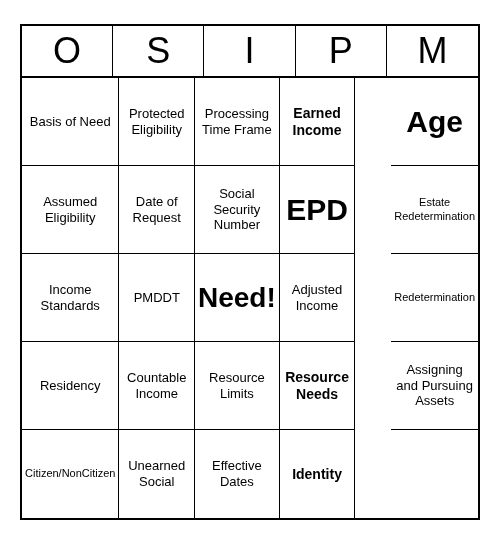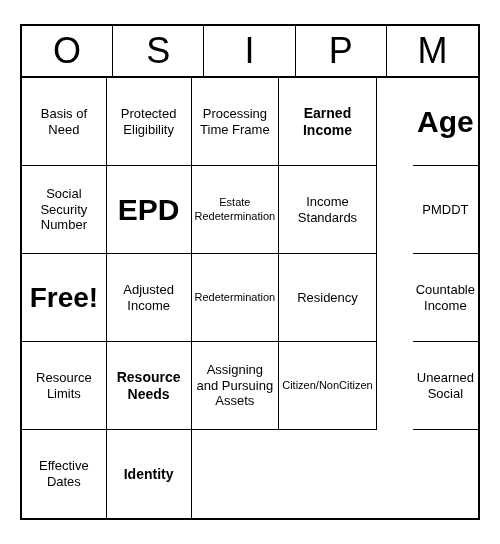--- a/index.html
+++ b/index.html
@@ -86,36 +86,42 @@
       <div class="cell">
         <span>Processing Time Frame</span>
       </div>
       <div class="cell cell-large">
         <span>Earned Income</span>
       </div>
       <div class="cell cell-xlarge">
         <span>Age</span>
       </div>
       <div class="cell">
+        <span>Assumed Eligibility</span>
+      </div>
+      <div class="cell">
+        <span>Date of Request</span>
+      </div>
+      <div class="cell">
         <span>Social Security Number</span>
       </div>
       <div class="cell cell-xlarge">
         <span>EPD</span>
       </div>
       <div class="cell cell-small">
         <span>Estate Redetermination</span>
       </div>
       <div class="cell">
         <span>Income Standards</span>
       </div>
       <div class="cell">
         <span>PMDDT</span>
       </div>
       <div class="cell cell-free">
-        <span>Free!</span>
+        <span>Need!</span>
       </div>
       <div class="cell">
         <span>Adjusted Income</span>
       </div>
       <div class="cell cell-small">
         <span>Redetermination</span>
       </div>
       <div class="cell">
         <span>Residency</span>
       </div>

